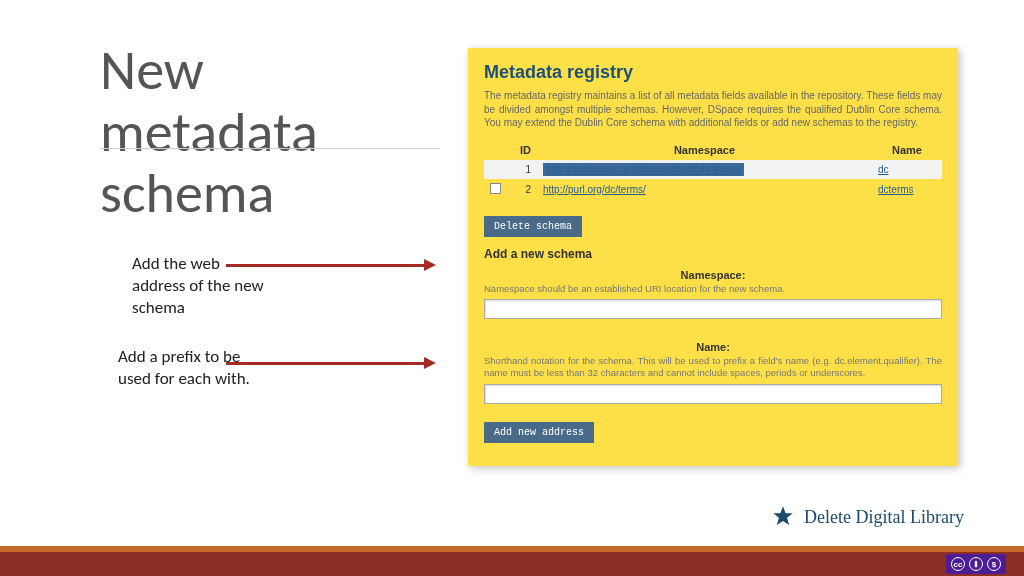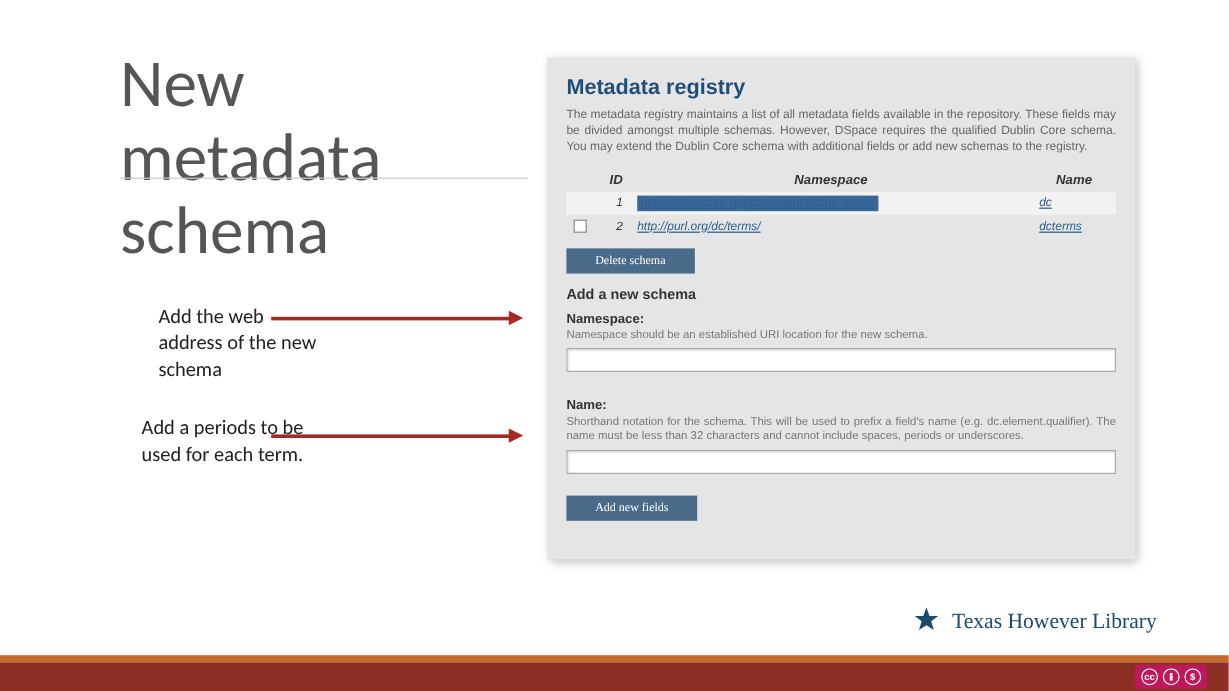--- a/index.html
+++ b/index.html
@@ -32,46 +32,46 @@
     content:""; position:absolute; right:-10px; top:-5px;
     border-left:12px solid #a52a22;
     border-top:6.5px solid transparent;
     border-bottom:6.5px solid transparent;
   }
   .arrow1 { left:226px; top:264px; width:200px; }
   .arrow2 { left:226px; top:362px; width:200px; }
 
   .panel {
     position:absolute;
-    left:456px; top:48px;
+    left:468px; top:48px;
     width:490px; height:418px;
-    background:#e5e5e5;
+    background:#fde047;
     box-shadow: 2px 2px 8px rgba(0,0,0,0.25);
     padding:14px 16px;
     font-family: Arial, sans-serif;
     font-size:11px;
     color:#555;
   }
   .panel h1 { color:#1f4e79; font-size:18px; font-weight:bold; margin-bottom:6px;}
   .panel .intro { font-size:10px; color:#666; line-height:1.35; margin-bottom:10px; text-align:justify;}
-  table.reg { width:100%; border-collapse:collapse; margin-bottom:6px;font-style:italic;}
+  table.reg { width:100%; border-collapse:collapse; margin-bottom:16px;}
   table.reg th { text-align:center; font-size:11px; color:#333; font-weight:bold; padding:4px 6px;}
   table.reg td { padding:4px 6px; font-size:10px; }
   table.reg tr.row-alt { background:#f2f2f2; }
   table.reg .cb { width:22px; text-align:center;}
   table.reg .id { width:30px; text-align:right; color:#333;}
   table.reg a { color:#2a5d8f; text-decoration:underline;}
   .ns-sel { background:#3b6a9a; color:#fff; padding:1px 3px; text-decoration:underline;}
   .btn {
     display:inline-block; background:#4a6a89; color:#fff;
-    font-size:10px; padding:5px 24px; border:none; cursor:pointer;
-    font-family:Liberation Serif, serif;
+    font-size:10px; padding:5px 10px; border:none; cursor:pointer;
+    font-family:Liberation Mono, monospace;
   }
   .section-h { font-weight:bold; color:#333; font-size:12px; margin:10px 0 6px;}
-  .field-label { font-weight:bold; color:#333; font-size:11px; margin-top:8px;}
+  .field-label { font-weight:bold; color:#333; font-size:11px; margin-top:8px;text-align:center;}
   .field-help { font-size:9.5px; color:#777; margin:2px 0 4px; line-height:1.3; text-align:justify;}
   .text-input {
     width:100%; height:20px; border:1px solid #aaa;
     box-shadow: inset 1px 1px 2px rgba(0,0,0,0.15);
     font-size:11px; padding:2px 4px;
   }
   .checkbox { width:11px; height:11px; border:1px solid #888; display:inline-block; background:#fff;}
 
   .footer-bar {
     position:absolute; left:0; bottom:0; width:1024px; height:38px;
@@ -80,34 +80,34 @@
   .footer-red { position:absolute; bottom:0; left:0; width:100%; height:24px; background:#8b2e24;}
   .tdl {
     position:absolute; right:60px; bottom:46px;
     display:flex; align-items:center; gap:8px;
     color:#1a4a6e; font-size:18px; font-weight:500;
     font-family: Georgia, serif;
   }
   .tdl svg { width:26px; height:26px; }
   .cc-badge {
     position:absolute; right:18px; bottom:2px;
-    width:60px; height:20px; background:#be185d; border-radius:2px;
+    width:60px; height:20px; background:#4c1d95; border-radius:2px;
     display:flex; align-items:center; justify-content:space-around;
     padding:0 3px;
   }
   .cc-ico { width:14px; height:14px; border:1.2px solid #fff; border-radius:50%; color:#fff; font-size:8px; display:flex; align-items:center; justify-content:center; font-family:Arial; font-weight:bold;}
 </style>
 </head>
 <body>
 
 <div class="slide-title">New metadata schema</div>
 <div class="title-rule"></div>
 
 <div class="note1">Add the web address of the new schema</div>
-<div class="note2">Add a periods to be used for each term.</div>
+<div class="note2">Add a prefix to be used for each with.</div>
 <div class="arrow arrow1"></div>
 <div class="arrow arrow2"></div>
 
 <div class="panel">
   <h1>Metadata registry</h1>
   <p class="intro">The metadata registry maintains a list of all metadata fields available in the repository. These fields may be divided amongst multiple schemas. However, DSpace requires the qualified Dublin Core schema. You may extend the Dublin Core schema with additional fields or add new schemas to the registry.</p>
 
   <table class="reg">
     <tbody>
         <tr>
@@ -139,28 +139,28 @@
   <div class="field-help">Namespace should be an established URI location for the new schema.</div>
   <input class="text-input" type="text" style="">
 
   <div style="height:14px"></div>
 
   <div class="field-label">Name:</div>
   <div class="field-help">Shorthand notation for the schema. This will be used to prefix a field's name (e.g. dc.element.qualifier). The name must be less than 32 characters and cannot include spaces, periods or underscores.</div>
   <input class="text-input" type="text" style="">
 
   <div style="height:18px"></div>
-  <button class="btn">Add new fields</button>
+  <button class="btn">Add new address</button>
 </div>
 
 <div class="tdl">
   <svg viewBox="0 0 24 24">
     <path fill="#1a4a6e" d="M12 2l2.4 6.6H21l-5.3 4 2 6.8L12 15.8 6.3 19.4l2-6.8L3 8.6h6.6z"></path>
   </svg>
-  <span>Texas However Library</span>
+  <span>Delete Digital Library</span>
 </div>
 
 <div class="footer-bar">
   <div class="footer-orange"></div>
   <div class="footer-red"></div>
   <div class="cc-badge">
     <span class="cc-ico">cc</span>
     <span class="cc-ico">
       <svg width="8" height="8" viewBox="0 0 10 10">
           <circle cx="5" cy="2.5" r="1.5" fill="#fff"></circle>

